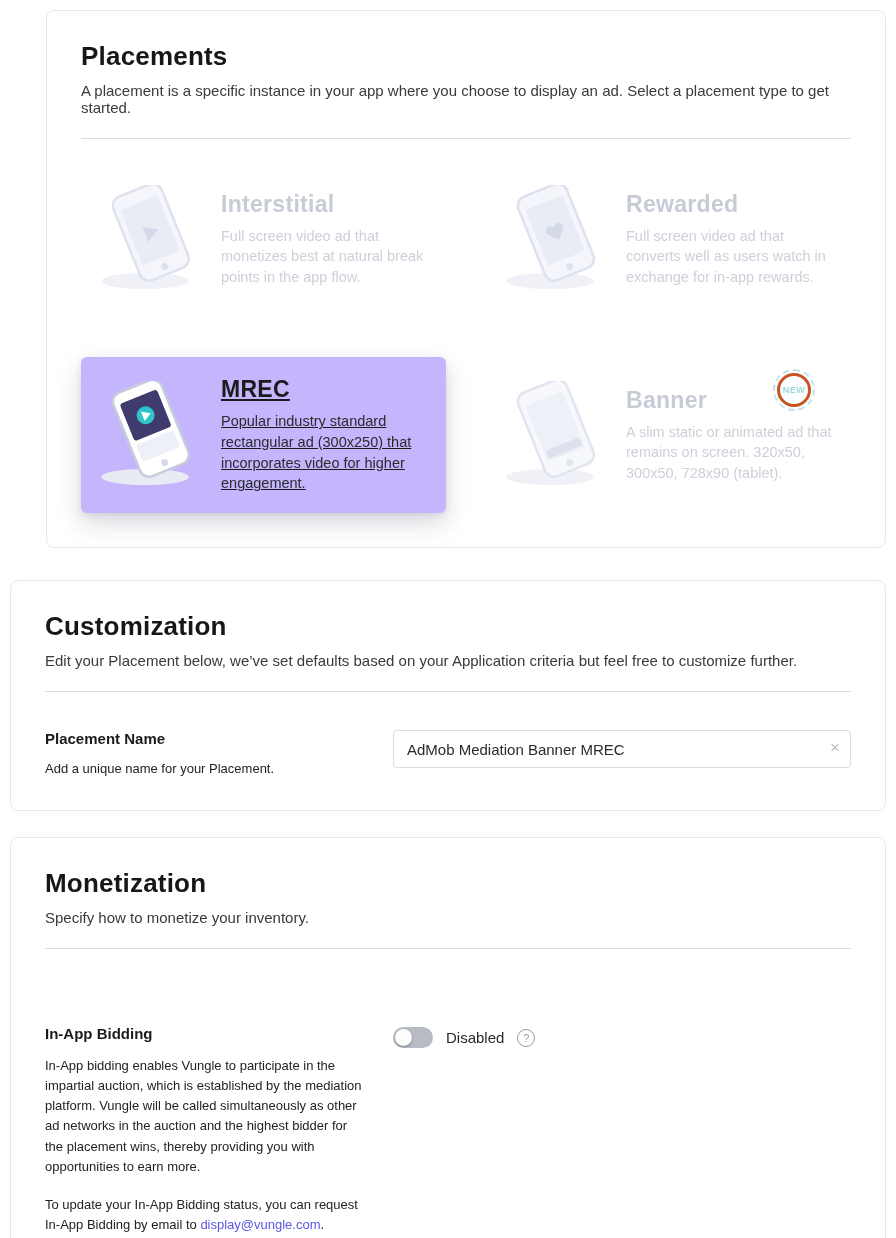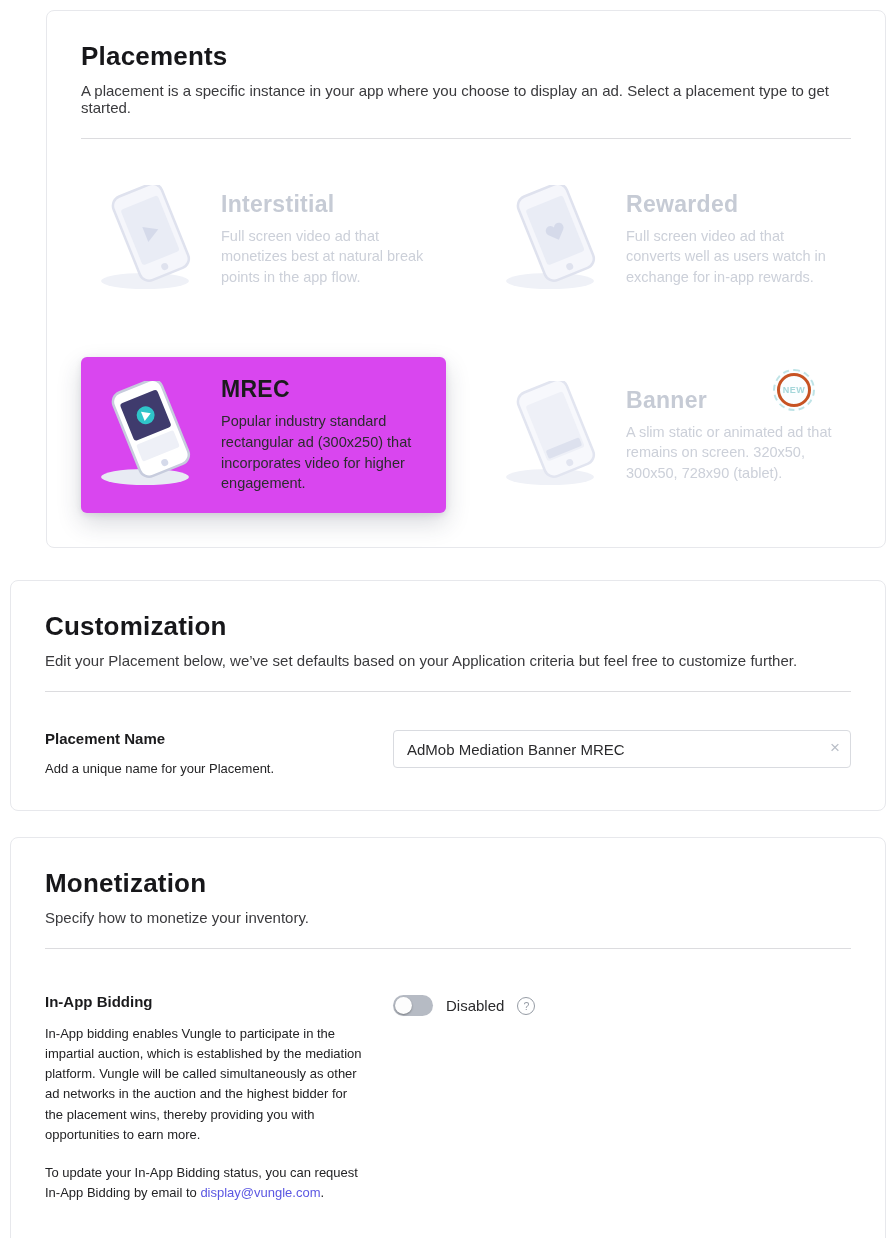--- a/index.html
+++ b/index.html
@@ -10,37 +10,37 @@
   .section-sub{font-size:15px;color:#3a3a3d;margin:0;}
   .divider{border:none;border-top:1px solid #dcdcdf;margin:22px 0 0;}
 
   
   .type-grid{display:grid;grid-template-columns:1fr 1fr;column-gap:20px;row-gap:14px;margin-top:22px;gap:40px;}
   .type-cell{display:flex;align-items:center;padding:8px 10px;position:relative;border-radius:6px;cursor:pointer;min-height:140px;}
   .icon-wrap{width:122px;flex:0 0 122px;display:flex;justify-content:center;}
   .type-text{padding-left:8px;}
   .type-title{font-size:23px;font-weight:700;color:#c6cbd5;margin:0 0 8px;letter-spacing:.3px;}
   .type-desc{font-size:14.5px;line-height:1.42;color:#ccd0d9;margin:0;max-width:258px;}
-  .type-cell.selected{background:#d946ef;box-shadow:0 10px 24px rgba(40,45,70,.18),0 2px 6px rgba(40,45,70,.10);}
+  .type-cell.selected{background:#c4b5fd;box-shadow:0 10px 24px rgba(40,45,70,.18),0 2px 6px rgba(40,45,70,.10);text-decoration:underline;}
   .type-cell.selected .type-title{color:#1b1b1d;}
   .type-cell.selected .type-desc{color:#2c2c2e;}
   .new-badge{position:absolute;top:12px;right:36px;width:38px;height:38px;border-radius:50%;border:2px dashed #b9e1e4;display:flex;align-items:center;justify-content:center;opacity:.9;background:#fbfeff;}
   .new-badge span{font-size:9px;font-weight:700;color:#9bd3d7;border:3px solid #c2410c;border-radius:50%;width:28px;height:28px;display:flex;align-items:center;justify-content:center;letter-spacing:.5px;}
 
   
   .form-row{display:flex;margin-top:38px;align-items:flex-start;}
   .form-left{width:348px;flex:0 0 348px;}
   .form-label{font-size:15px;font-weight:700;margin:0 0 14px;color:#1b1b1d;}
   .form-help{font-size:13px;color:#232325;margin:0;}
   .input-wrap{position:relative;flex:1;}
   .text-input{width:100%;height:38px;box-sizing:border-box;border:1px solid #d9dbe0;border-radius:4px;padding:0 34px 0 13px;font-size:15px;color:#2a2a2c;font-family:"Liberation Sans",sans-serif;outline:none;background:#fff;}
   .clear-x{position:absolute;right:11px;top:8px;color:#b9bec7;font-size:17px;cursor:pointer;line-height:1.2;}
 
   
-  .bidding-row{display:flex;margin-top:44px;align-items:flex-start;}
+  .bidding-row{display:flex;margin-top:76px;align-items:flex-start;}
   .bidding-desc{font-size:13px;line-height:1.55;color:#232325;margin:14px 0 0;max-width:322px;}
   .bidding-desc2{font-size:13px;line-height:1.55;color:#232325;margin:18px 0 0;max-width:322px;}
   .email-link{color:#5b57e2;text-decoration:none;cursor:pointer;}
   .toggle-group{display:flex;align-items:center;gap:13px;margin-top:2px;text-align:right;}
   .toggle{width:40px;height:21px;border-radius:11px;background:#b6bbc4;position:relative;cursor:pointer;flex:0 0 40px;}
   .knob{position:absolute;left:2px;top:2px;width:17px;height:17px;border-radius:50%;background:#fdfdfd;box-shadow:0 1px 2px rgba(0,0,0,.35);}
   .status-text{font-size:15px;color:#2a2a2c;}
   .help-icon{width:16px;height:16px;border:1px solid #969ca5;border-radius:50%;color:#969ca5;font-size:10.5px;display:flex;align-items:center;justify-content:center;cursor:pointer;}
 
   .mt32{margin-top:32px;} .mt26{margin-top:26px;}

